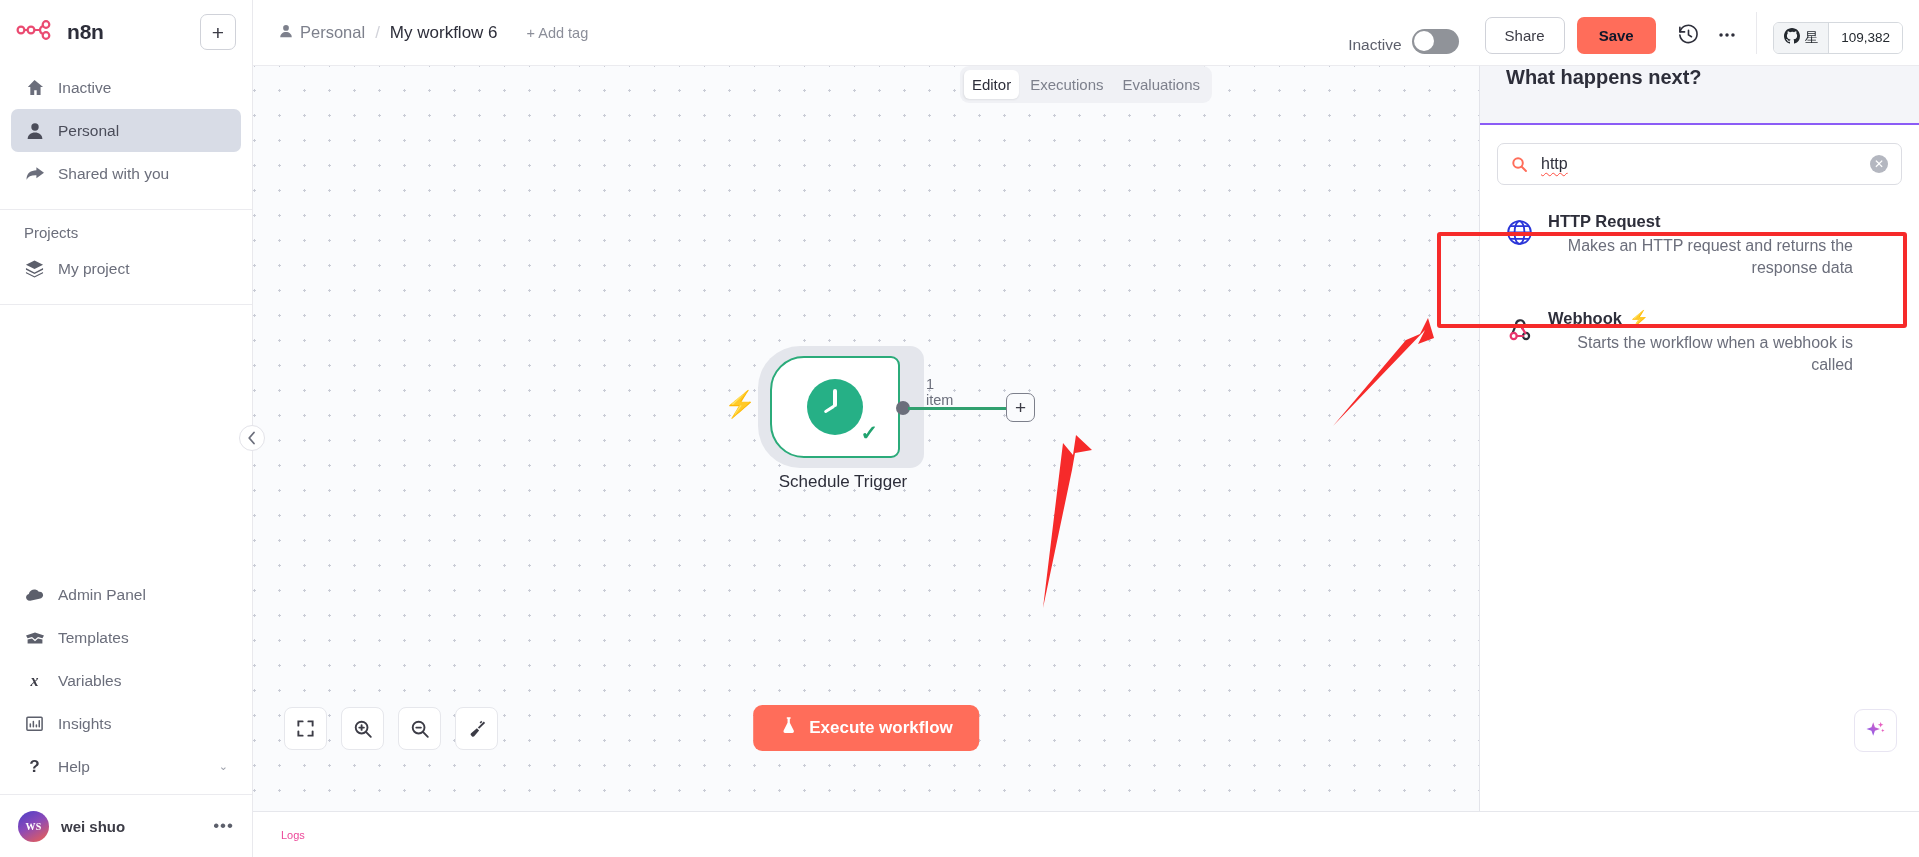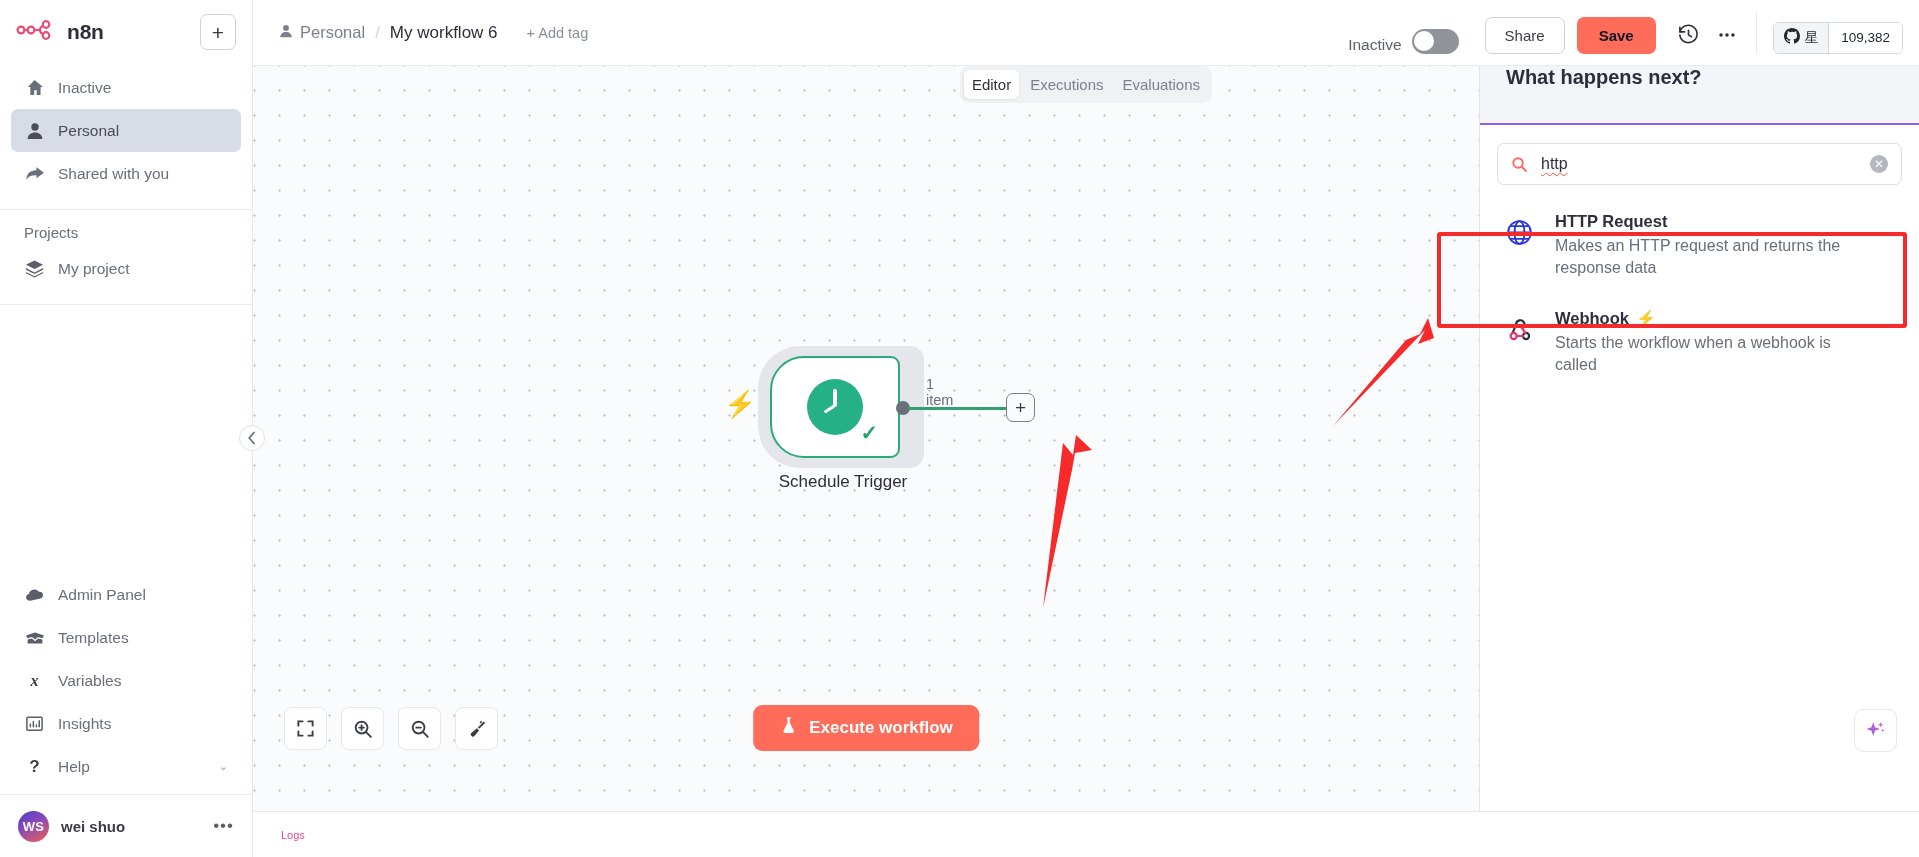--- a/index.html
+++ b/index.html
@@ -37,22 +37,22 @@
   .sb-label-sm { font-size: 15px; color: #6b6e7b; padding: 8px 13px 6px 13px; }
   .sb-spacer { flex: 1 1 auto; }
   .sb-chevron { margin-left: auto; color: #9a9da8; font-size: 11px; }
   .sb-user {
     border-top: 1px solid #ebebef; height: 63px;
     display: flex; align-items: center; gap: 12px; padding: 0 18px;
   }
   .avatar {
     width: 31px; height: 31px; border-radius: 50%;
     background: linear-gradient(150deg,#4b3ec9 0%,#8b4ab8 45%,#f2604c 100%);
-    color: #fff; font-size: 13px; font-weight: 700;
-    display: flex; align-items: center; justify-content: center; letter-spacing: .3px;
+    color: #fff; font-size: 10px; font-weight: 700;
+    display: flex; align-items: center; justify-content: center; letter-spacing: .3px; font-family: Liberation Serif, serif;
   }
   .user-name { font-size: 15px; font-weight: 600; color: #3c3c46; }
   .user-dots { margin-left: auto; color: #5c5f6b; font-size: 17px; letter-spacing: 1px; cursor: pointer; }
   .collapse-btn {
     position: absolute; right: -13px; top: 425px; width: 26px; height: 26px;
     background: #fff; border: 1px solid #e3e3e9; border-radius: 50%;
     display: flex; align-items: center; justify-content: center;
     color: #6b6e7b; font-size: 12px; cursor: pointer; z-index: 40;
   }
 
@@ -169,21 +169,21 @@
   .rp-title { font-size: 20px; font-weight: 700; color: #2d2e3a; }
   .rp-search-wrap { padding: 18px 17px 12px 17px; }
   .rp-search {
     height: 42px; border: 1px solid #dcdde3; border-radius: 7px; background: #fff;
     display: flex; align-items: center; padding: 0 13px; gap: 13px;
   }
   .rp-search .sic { color: #ff6d5a; display: flex; }
   .rp-search .val { font-size: 16px; color: #2d2e3a; flex: 1 1 auto; text-decoration: underline; text-decoration-color: #ff4b3e; text-decoration-style: wavy; text-underline-offset: 3px; text-decoration-thickness: 1.4px; }
   .clear-ic { width: 18px; height: 18px; border-radius: 50%; background: #b4b7c0; color: #fff; font-size: 12px; display: flex; align-items: center; justify-content: center; cursor: pointer; line-height: 1; }
   .rp-list { flex: 1 1 auto; overflow: hidden; }
-  .rp-item { display: flex; gap: 20px; padding: 15px 22px 15px 24px; cursor: pointer; align-items: flex-start; }
+  .rp-item { display: flex; gap: 13px; padding: 15px 22px 15px 24px; cursor: pointer; align-items: flex-start; text-align: right; }
   .rp-ic { width: 31px; flex: 0 0 31px; display: flex; justify-content: center; padding-top: 6px; }
   .rp-name { font-size: 16.5px; font-weight: 700; color: #2d2e3a; display: flex; align-items: center; gap: 7px; }
   .rp-desc { font-size: 16px; color: #6b6e7b; line-height: 1.38; margin-top: 4px; max-width: 305px; }
   .bolt-sm { color: #ff4b3e; font-size: 16px; }
   .ai-btn {
     position: absolute; right: 22px; bottom: 59px; width: 43px; height: 43px;
     background: #fff; border: 1px solid #e8e5f2; border-radius: 9px;
     display: flex; align-items: center; justify-content: center; cursor: pointer;
   }
 

